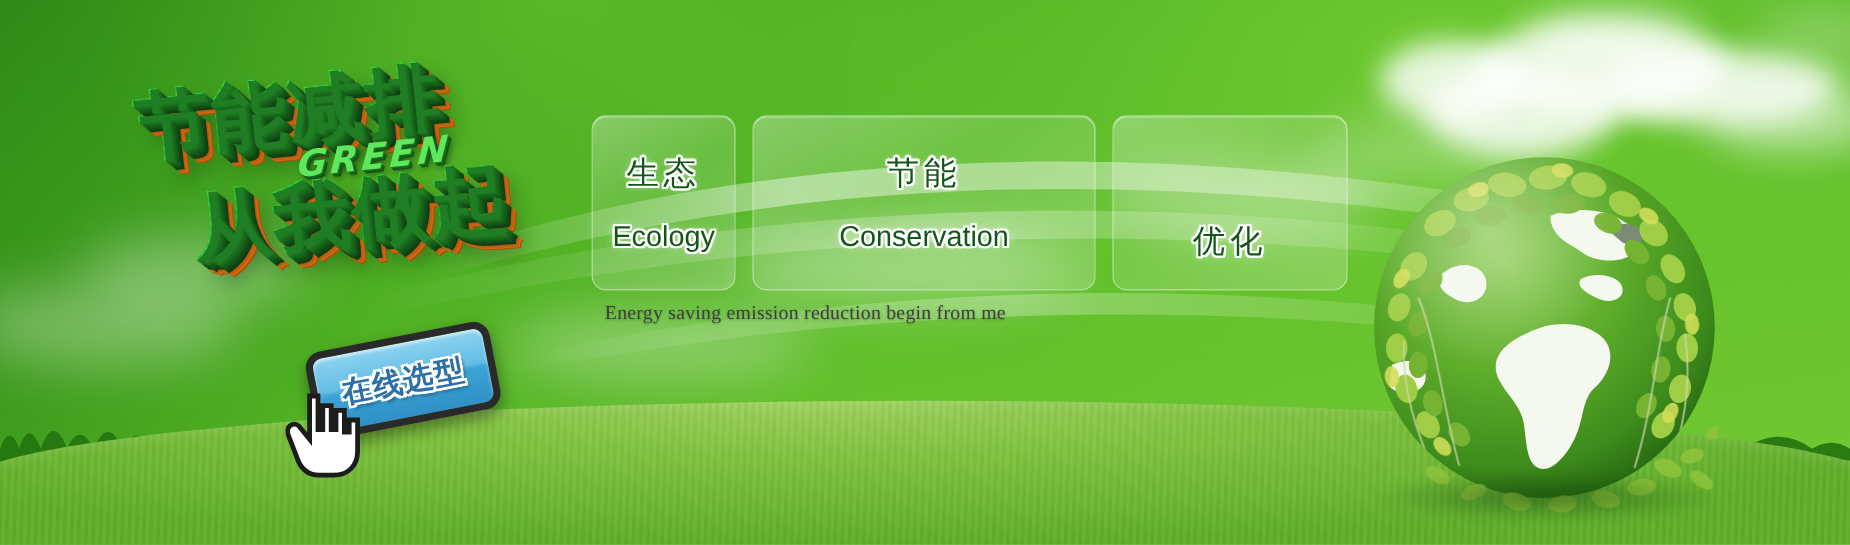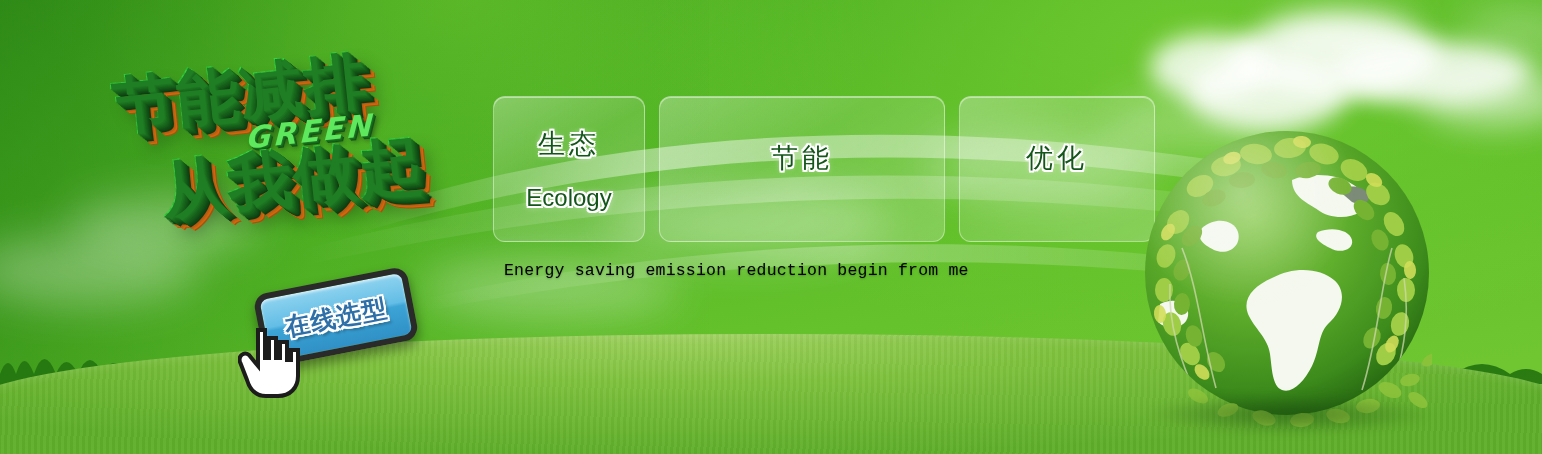--- a/index.html
+++ b/index.html
@@ -114,45 +114,45 @@
   }
   .card{
     border-radius:12px;
     background:linear-gradient(150deg, rgba(255,255,255,.30) 0%, rgba(255,255,255,.12) 42%, rgba(255,255,255,.22) 100%);
     border:1px solid rgba(255,255,255,.40);
     box-shadow:inset 0 1px 0 rgba(255,255,255,.45);
     display:flex; flex-direction:column; align-items:center; justify-content:center;
     padding:0 20px;
     box-sizing:border-box;
   }
-  .card.c1{ width:152px; }
+  .card.c1{ width:120px; }
   .card.c2{ width:286px; }
-  .card.c3{ width:196px; }
+  .card.c3{ width:196px;justify-content:flex-end; }
   .card-cn{
     font-family:"DejaVu Sans","Liberation Sans",sans-serif;
     font-size:27px; color:#14561a; letter-spacing:4px;
     margin-bottom:22px;
     text-shadow:
       -1.6px -1.6px 0 #fff, 1.6px -1.6px 0 #fff, -1.6px 1.6px 0 #fff, 1.6px 1.6px 0 #fff,
       0 -1.8px 0 #fff, 0 1.8px 0 #fff, -1.8px 0 0 #fff, 1.8px 0 0 #fff,
       0 0 6px rgba(255,255,255,.9);
   }
   .card-en{
     font-family:"Liberation Sans","DejaVu Sans",sans-serif;
     font-size:24px; color:#14561a; white-space:nowrap;
     text-shadow:
       -1.6px -1.6px 0 #fff, 1.6px -1.6px 0 #fff, -1.6px 1.6px 0 #fff, 1.6px 1.6px 0 #fff,
       0 -1.8px 0 #fff, 0 1.8px 0 #fff, -1.8px 0 0 #fff, 1.8px 0 0 #fff,
       0 0 7px rgba(255,255,255,.9);
   }
 
   .tagline{
-    position:absolute; left:504px; top:261px;
-    font-family:Liberation Mono, monospace;
-    font-size:16.5px; color:#000000; letter-spacing:.2px;
+    position:absolute; left:504px; top:251px;
+    font-family:Liberation Serif, serif;
+    font-size:16.5px; color:#404040; letter-spacing:.2px;
     text-shadow:0 1px 2px rgba(0,0,0,.25);
     white-space:nowrap;
   }
 
   
   .globe-wrap{ position:absolute; left:1142px; top:128px; width:290px; height:300px; }
   .globe-shadow{
     position:absolute; left:6px; bottom:-6px; width:280px; height:40px;
     border-radius:50%;
     background:radial-gradient(ellipse at 50% 50%, rgba(22,70,14,.55) 0%, rgba(22,70,14,0) 72%);
@@ -233,20 +233,21 @@
              L2 40 C0 34 6 29 11 33 L20 44 Z" fill="#ffffff" stroke="#1c1c1c" stroke-width="4" stroke-linejoin="miter"></path>
   </svg>
 
   <div class="cards">
     <div class="card c1">
       <div class="card-cn">生态</div>
       <div class="card-en">Ecology</div>
     </div>
     <div class="card c2">
       <div class="card-cn">节能</div>
+      <div class="card-en">Conservation</div>
     </div>
     <div class="card c3">
       <div class="card-cn">优化</div>
     </div>
   </div>
 
   <div class="tagline">Energy saving emission reduction begin from me</div>
 
   <div class="globe-wrap">
     <div class="globe-shadow"></div>

